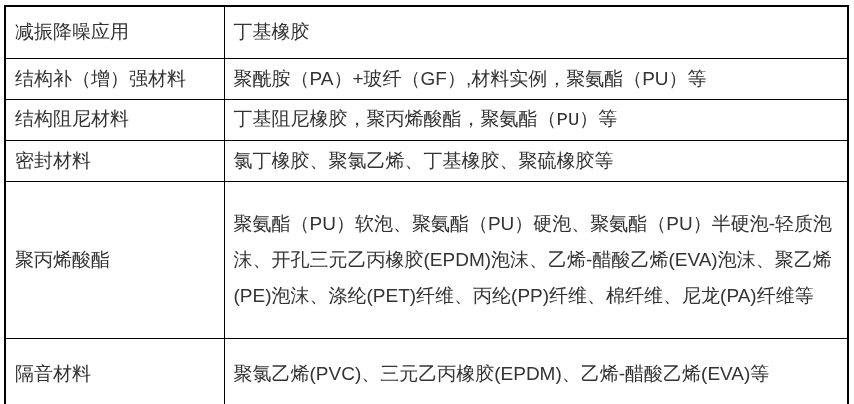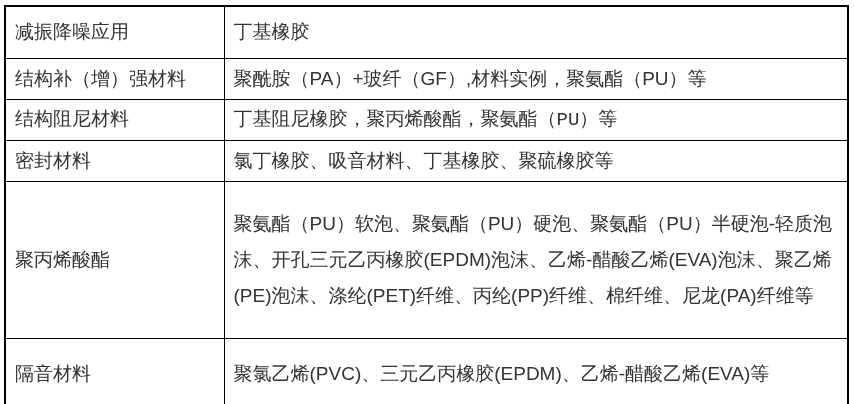--- a/index.html
+++ b/index.html
@@ -61,21 +61,21 @@
       <tr class="row-single">
         <td>结构补（增）强材料</td>
         <td>聚酰胺（PA）+玻纤（GF）,材料实例，聚氨酯（PU）等</td>
       </tr>
       <tr class="row-single-2">
         <td>结构阻尼材料</td>
         <td>丁基阻尼橡胶，聚丙烯酸酯，聚氨酯（PU）等</td>
       </tr>
       <tr class="row-single-3">
         <td>密封材料</td>
-        <td>氯丁橡胶、吸音材料、丁基橡胶、聚硫橡胶等</td>
+        <td>氯丁橡胶、聚氯乙烯、丁基橡胶、聚硫橡胶等</td>
       </tr>
       <tr class="row-absorb">
         <td>聚丙烯酸酯</td>
         <td>聚氨酯（PU）软泡、聚氨酯（PU）硬泡、聚氨酯（PU）半硬泡-轻质泡沫、开孔三元乙丙橡胶(EPDM)泡沫、乙烯-醋酸乙烯(EVA)泡沫、聚乙烯(PE)泡沫、涤纶(PET)纤维、丙纶(PP)纤维、棉纤维、尼龙(PA)纤维等</td>
       </tr>
       <tr class="row-insulate">
         <td>隔音材料</td>
         <td>聚氯乙烯(PVC)、三元乙丙橡胶(EPDM)、乙烯-醋酸乙烯(EVA)等</td>
       </tr>
     </tbody>

